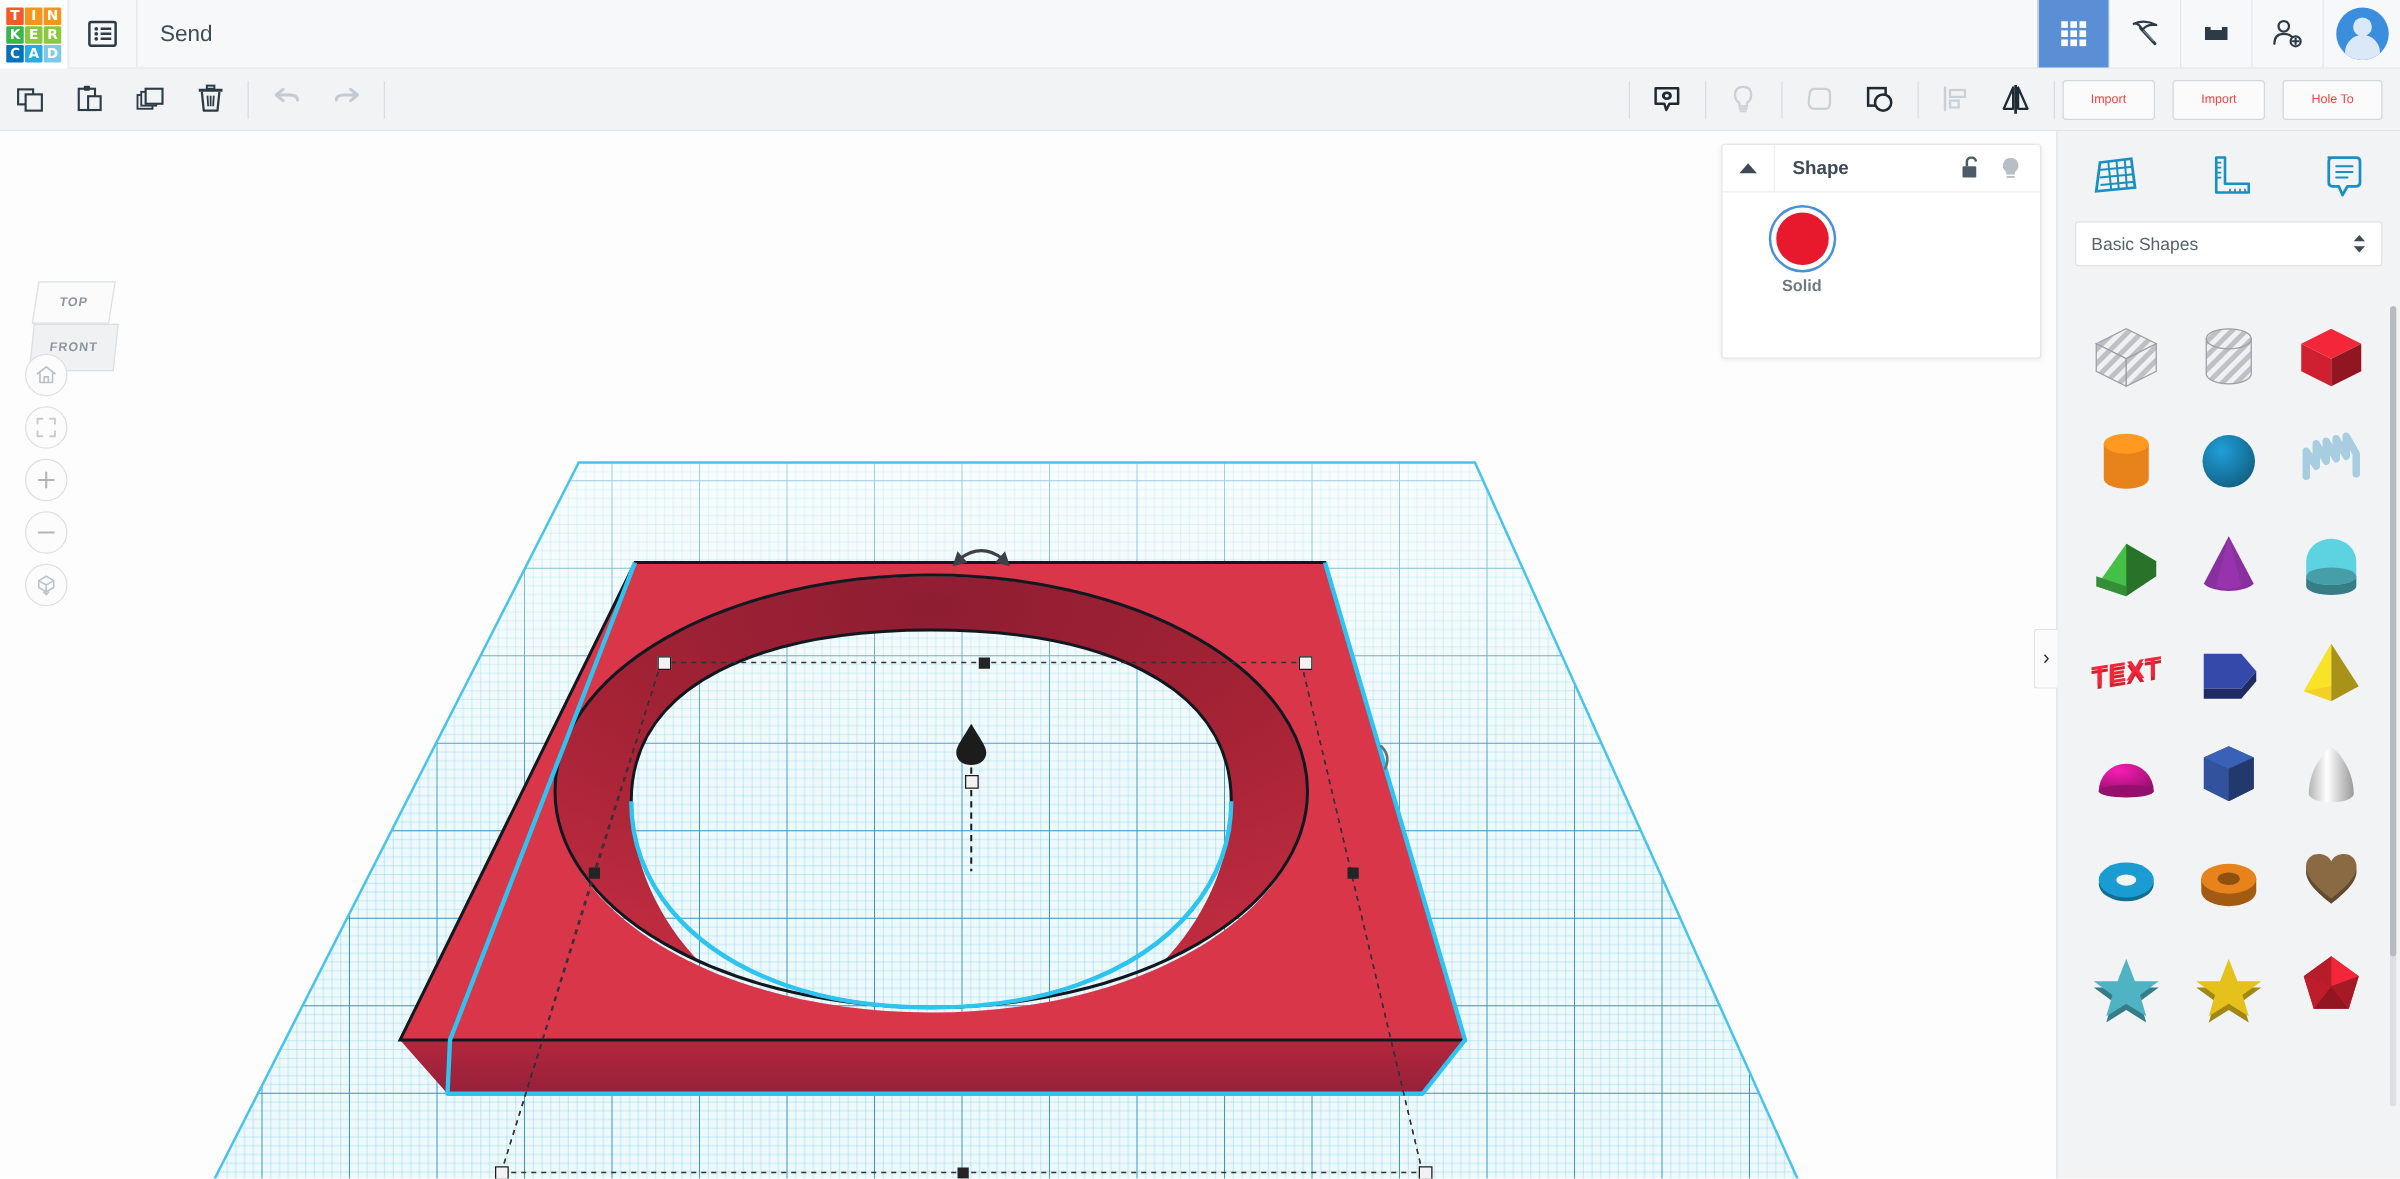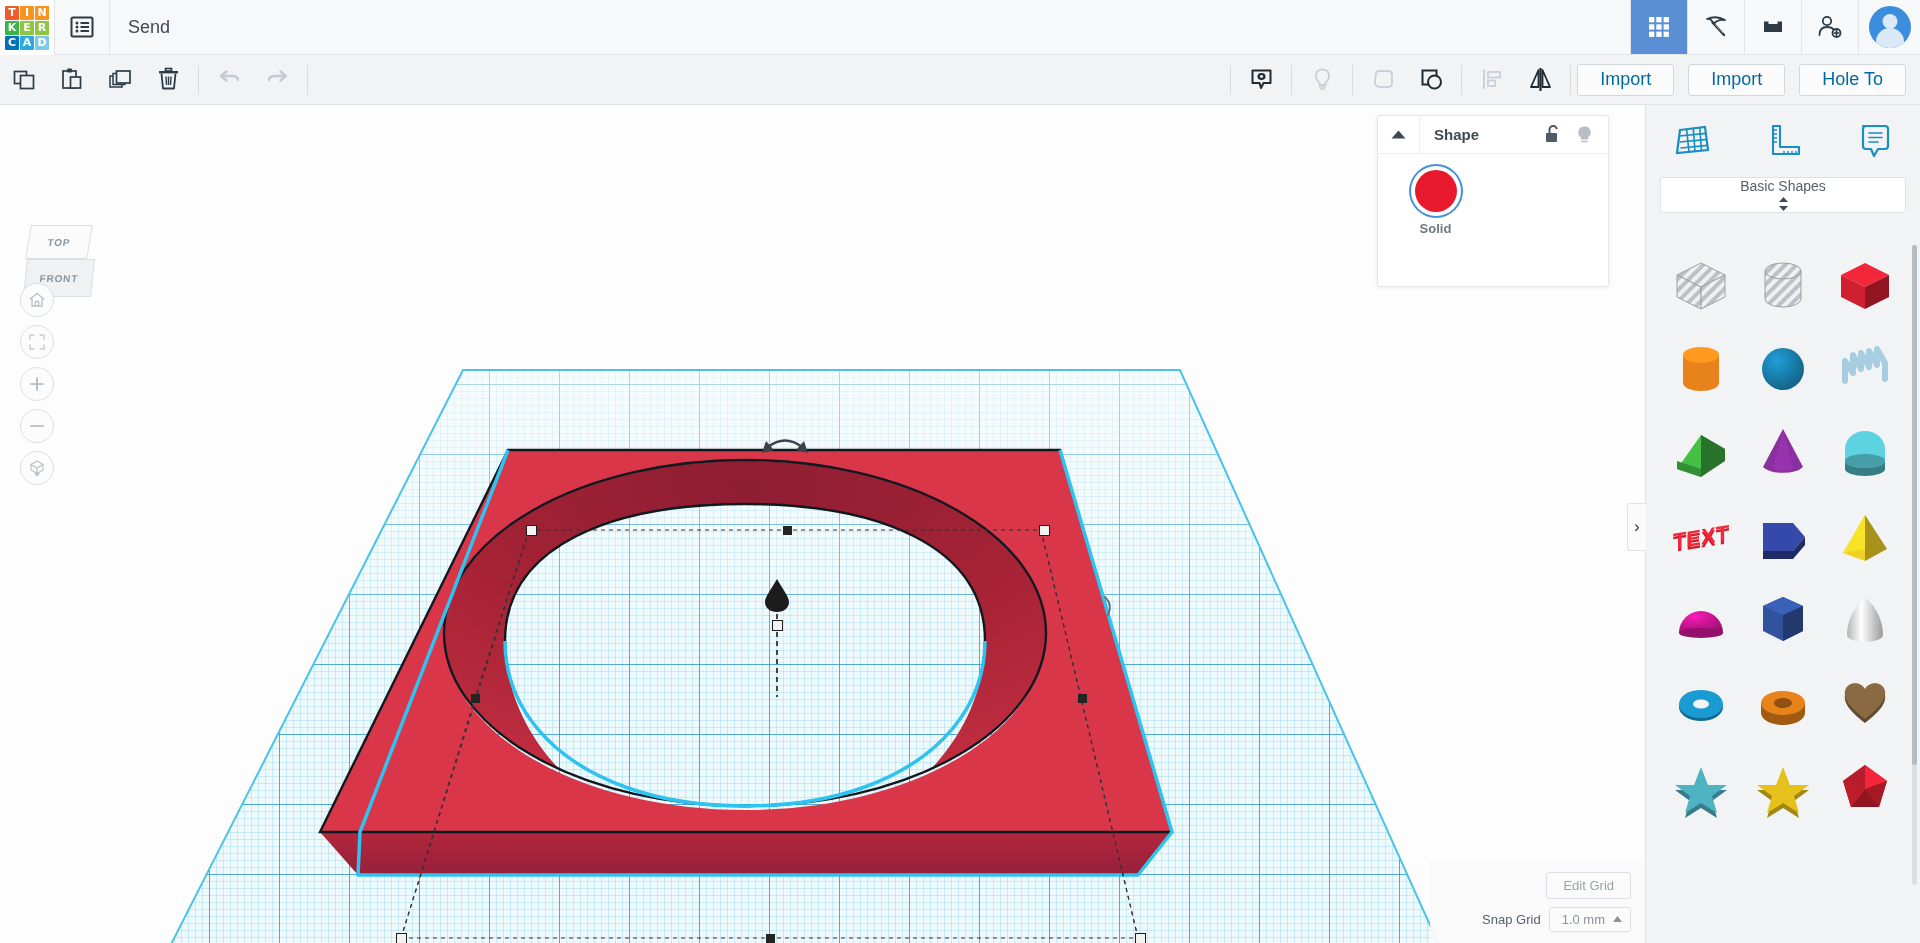--- a/index.html
+++ b/index.html
@@ -72,21 +72,21 @@
   .tb-group { display: flex; align-items: center; height: 50px; }
   .tb-btn {
     width: 48px; height: 50px; display: flex; align-items: center; justify-content: center;
   }
   .tb-sep { width:1px; height:30px; background:#d8dce0; margin: 0 6px; }
   .tb-spacer { flex: 1; }
   .tb-text-btn {
     height: 32px; padding: 0 22px; margin-right: 14px;
     border: 1px solid #d2d7dc; border-radius: 3px; background: #fbfbfc;
     display: flex; align-items: center; justify-content: center;
-    font-size: 18px; color: #0369a1; text-align: right;
+    font-size: 10px; color: #ef4444; text-align: right;
   }
 
   
   .canvas {
     position: absolute; top: 105px; left: 0; width: 1645px; height: 838px;
     background: #fdfdfd; overflow: hidden;
   }
   .workplane {
     position:absolute; left: 0; top: 0; width: 1645px; height: 838px;
   }
@@ -134,21 +134,21 @@
   }
   .snap-row { display:flex; align-items:center; gap:8px; font-size:13px; color:#55626e; }
   .snap-val {
     border:1px solid #dde1e5; border-radius:3px; background:#fbfbfc;
     padding:4px 8px 4px 12px; font-size:13px; color:#8a939b;
     display:flex; align-items:center; gap:8px;
   }
 
   
   .shape-panel {
-    position:absolute; top:115px; left:1377px; width:232px; height:172px;
+    position:absolute; top:115px; left:1377px; width:256px; height:172px;
     background:#ffffff; border:1px solid #e4e7ea; border-radius:3px;
     box-shadow: 0 1px 4px rgba(0,0,0,0.07);
   }
   .sp-head {
     height:38px; display:flex; align-items:center; border-bottom:1px solid #eceef0;
   }
   .sp-collapse {
     width:42px; height:38px; display:flex; align-items:center; justify-content:center;
     border-right:1px solid #eceef0;
   }
@@ -171,21 +171,21 @@
   .sidebar {
     position:absolute; top:105px; right:0; width:275px; height:838px;
     background:#f2f3f4; border-left:1px solid #e0e3e6;
   }
   .sb-tabs { height:72px; display:flex; align-items:center; }
   .sb-tab { flex:1; display:flex; align-items:center; justify-content:center; }
   .sb-select-wrap { padding: 0 14px 12px 14px; }
   .sb-select {
     height:36px; background:#fff; border:1px solid #dfe2e5; border-radius:3px;
     display:flex; align-items:center; padding: 0 12px;
-    font-size:14px; color:#56616b;flex-direction:column;
+    font-size:14px; color:#56616b;
   }
   .sb-select-label { flex:1; }
   .sb-shapes {
     position:absolute; top:132px; left:0; right:0; bottom:83px;
     display:grid; grid-template-columns: repeat(3, 1fr);
     grid-auto-rows: 84px; padding: 6px 14px 0 14px;
     overflow:hidden;
   }
   .sb-shape { display:flex; align-items:center; justify-content:center; }
   .sb-scroll {
@@ -515,32 +515,20 @@
         <path d="M3 9 L15 9" stroke="#aeb5bb" stroke-width="1.7" stroke-linecap="round"></path>
       </svg>
     </div>
     <div class="navbtn" style="top:346px;">
       <svg width="18" height="18" viewBox="0 0 18 18">
         <path d="M9 2 L15 5.5 L15 11 L9 14.5 L3 11 L3 5.5 Z M3 5.5 L9 9 L15 5.5 M9 9 L9 14.5" fill="none" stroke="#bcc2c8" stroke-width="1.2" stroke-linejoin="round"></path>
         <path d="M9 12 L9 16.5 M7 14.6 L9 16.8 L11 14.6" fill="none" stroke="#bcc2c8" stroke-width="1.2" stroke-linecap="round"></path>
       </svg>
     </div>
 
-    <div class="edit-grid-bar">
-      <div class="edit-grid-btn">Edit Grid</div>
-      <div class="snap-row">
-        <span>Snap Grid</span>
-        <span class="snap-val">
-          <span>1.0 mm</span>
-          <svg width="9" height="7" viewBox="0 0 9 7">
-            <polygon points="4.5,0 9,6 0,6" fill="#8a939b"></polygon>
-          </svg>
-        </span>
-      </div>
-    </div>
   </div>
 
   <div class="shape-panel">
     <div class="sp-head">
       <div class="sp-collapse">
         <svg width="17" height="11" viewBox="0 0 17 11">
           <path d="M1.5 9.5 L8.5 1.5 L15.5 9.5 Z" fill="#3e4a56"></path>
         </svg>
       </div>
       <div class="sp-title">Shape</div>

